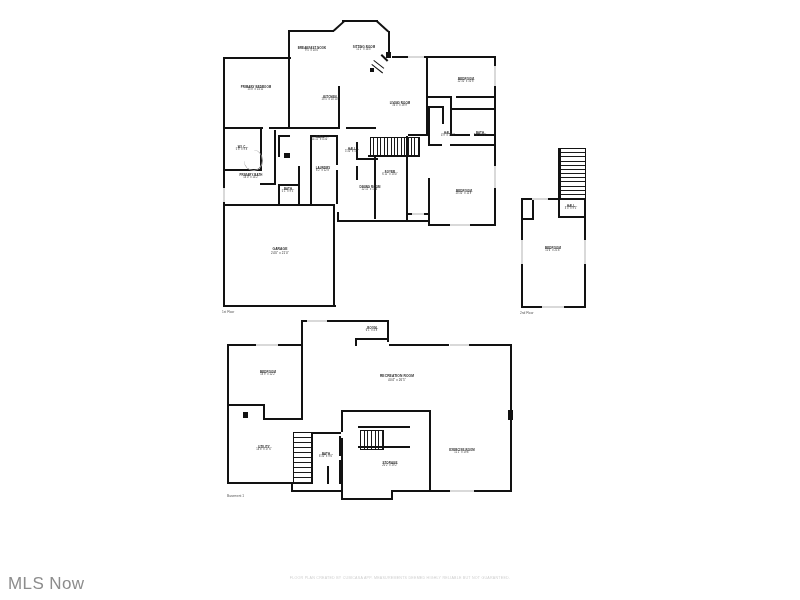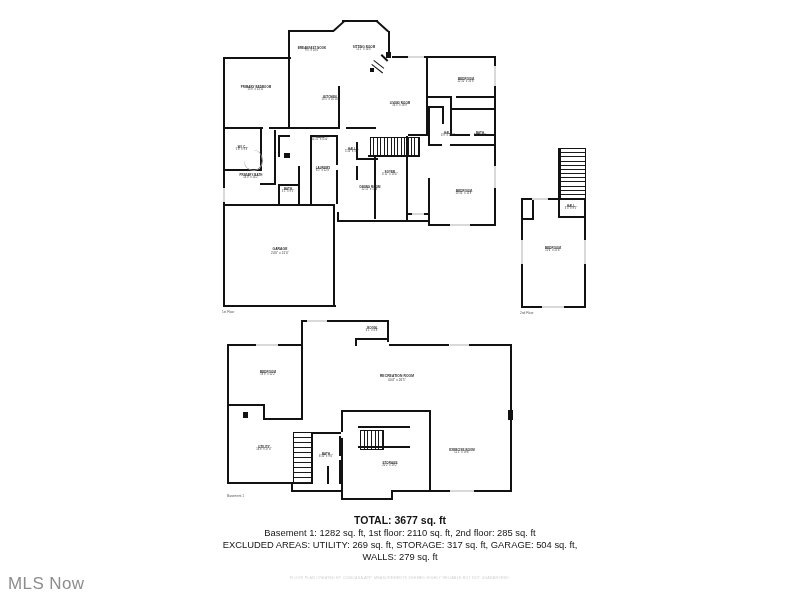--- a/index.html
+++ b/index.html
@@ -391,23 +391,17 @@
       <span class="dm">20'2" x 19'2"</span>
     </div>
     <div class="lbl" style="left:240px;top:131px;">
       <span class="nm">EXERCISE ROOM</span>
       <span class="dm">11'1" x 19'6"</span>
     </div>
 
     <div class="floorcap" style="left:5px;top:176px;">Basement 1</div>
   </div>
 
-  <div id="summary" style="top:514px;">
-    <div class="tot">TOTAL: 3677 sq. ft</div>
-    <div class="ln">Basement 1: 1282 sq. ft, 1st floor: 2110 sq. ft, 2nd floor: 285 sq. ft</div>
-    <div class="ln">EXCLUDED AREAS: UTILITY: 269 sq. ft, STORAGE: 317 sq. ft, GARAGE: 504 sq. ft,</div>
-    <div class="ln">WALLS: 279 sq. ft</div>
-  </div>
 
   <div id="disclaimer" style="top:576px;">FLOOR PLAN CREATED BY CUBICASA APP. MEASUREMENTS DEEMED HIGHLY RELIABLE BUT NOT GUARANTEED.</div>
 
   <div id="mls">MLS Now</div>
 </div>
 
 </body></html>

